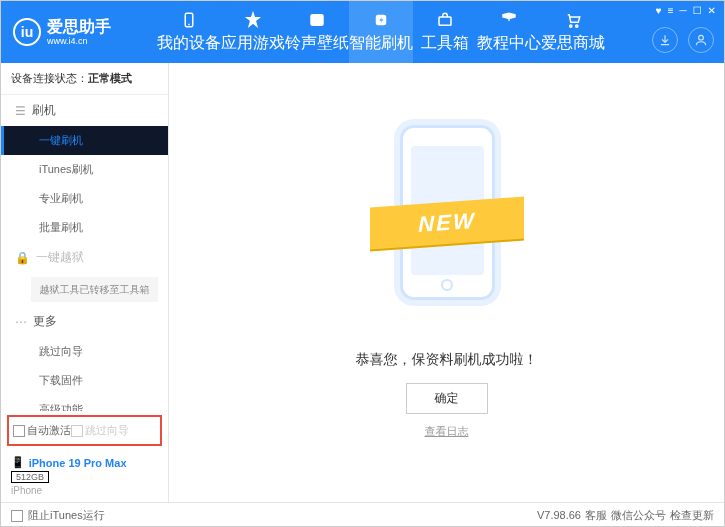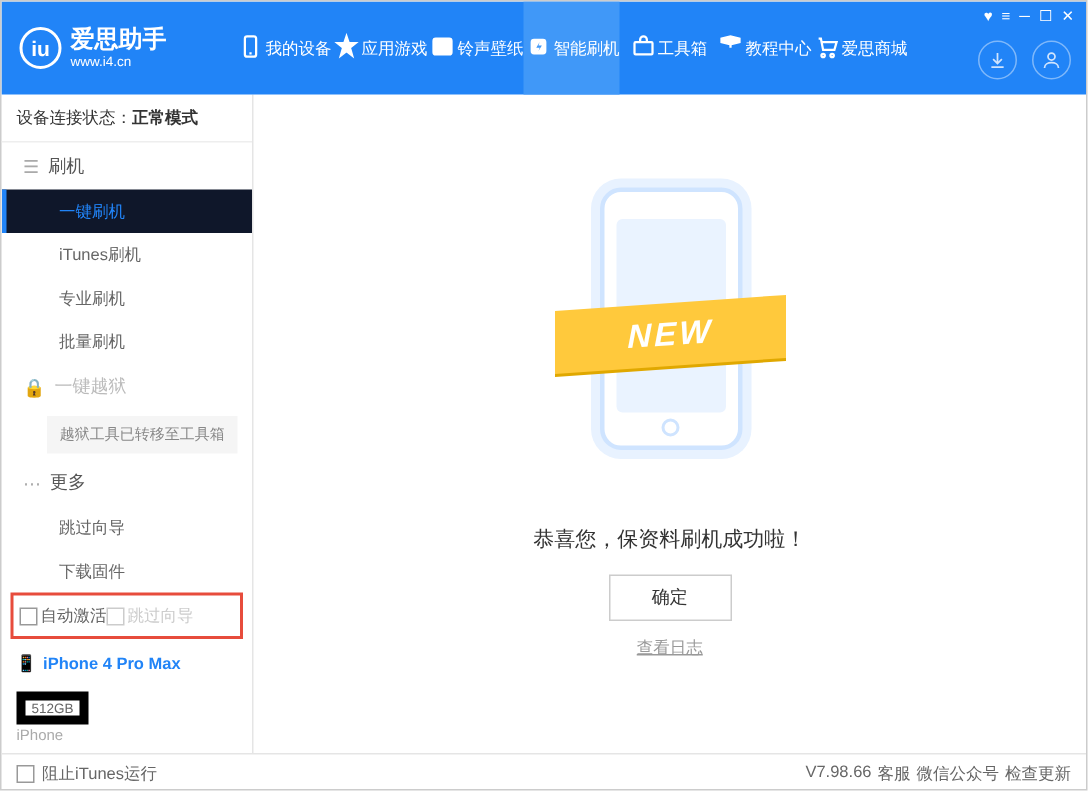--- a/index.html
+++ b/index.html
@@ -3,41 +3,41 @@
 <meta charset="utf-8">
 <style>
 * { margin: 0; padding: 0; box-sizing: border-box; }
 body { font-family: "Microsoft YaHei", Arial, sans-serif; font-size: 12px; background: #fff; width: 725px; height: 527px; overflow: hidden; border: 1px solid #ccc; }
 .header { background: #2184f7; height: 62px; display: flex; align-items: center; color: #fff; position: relative; }
 .logo-area { display: flex; align-items: center; padding: 0 12px; width: 156px; }
 .logo-circle { width: 28px; height: 28px; border: 2px solid #fff; border-radius: 50%; display: flex; align-items: center; justify-content: center; font-weight: bold; font-size: 14px; margin-right: 6px; }
 .logo-text { font-size: 16px; font-weight: bold; line-height: 1.1; }
 .logo-sub { font-size: 9px; display: block; font-weight: normal; }
 .nav { display: flex; height: 100%; }
-.nav-item { width: 64px; display: flex; align-items: center; justify-content: center; cursor: pointer; font-size: 11px; }
+.nav-item { width: 64px; display: flex; flex-direction: column; align-items: center; justify-content: center; cursor: pointer; font-size: 16px; }
 .nav-item.active { background: #4098f8; }
 .nav-icon { width: 20px; height: 20px; margin-bottom: 3px; display: flex; align-items: center; justify-content: center; }
 .header-right { position: absolute; right: 8px; top: 4px; display: flex; gap: 6px; font-size: 10px; align-items: center; }
 .header-btns { position: absolute; right: 10px; bottom: 10px; display: flex; gap: 10px; }
 .circle-btn { width: 26px; height: 26px; border: 1.5px solid #7fb8fa; border-radius: 50%; display: flex; align-items: center; justify-content: center; cursor: pointer; color: #d0e4fd; }
 .body-area { display: flex; height: 439px; }
 .sidebar { width: 168px; border-right: 1px solid #e5e5e5; display: flex; flex-direction: column; }
 .status-bar { padding: 8px 10px; font-size: 11px; color: #333; border-bottom: 1px solid #eee; }
 .status-val { font-weight: bold; }
 .menu { flex: 1; overflow: auto; }
 .menu-group { padding: 7px 14px; color: #555; display: flex; align-items: center; gap: 6px; cursor: pointer; font-size: 12px; }
 .menu-item { padding: 7px 0 7px 38px; color: #666; cursor: pointer; font-size: 11px; }
 .menu-item.active { background: #0f172a; color: #2184f7; border-left: 3px solid #2184f7; padding-left: 35px; }
 .menu-note { background: #f5f5f5; margin: 4px 10px 4px 30px; padding: 6px; font-size: 10px; color: #888; text-align: center; line-height: 1.3; }
 .checkbox-row { border: 2px solid #e74c3c; margin: 4px 6px; padding: 6px 4px; display: flex; gap: 0; align-items: center; font-size: 11px; color: #666; }
 .chk { width: 12px; height: 12px; border: 1px solid #999; display: inline-block; vertical-align: middle; margin-right: 2px; }
 .chk.dis { border-color: #ccc; }
 .device-info { padding: 6px 10px; font-size: 11px; }
 .device-name { color: #2184f7; font-weight: bold; }
-.storage-badge { border: 6px solid #000000; padding: 0 4px; font-size: 9px; color: #666; margin-top: 12px; display: inline-block; }
+.storage-badge { border: 1px solid #000000; padding: 0 4px; font-size: 9px; color: #666; margin-top: 2px; display: inline-block; }
 .device-type { color: #aaa; font-size: 10px; margin-top: 2px; }
 .main { flex: 1; display: flex; flex-direction: column; align-items: center; justify-content: center; position: relative; }
 .phone-ill { width: 130px; height: 210px; position: relative; margin-top: -20px; }
 .phone-body { width: 95px; height: 175px; background: #fff; border: 3px solid #cfe4ff; border-radius: 14px; position: absolute; left: 18px; top: 18px; box-shadow: 0 0 0 6px #e8f2ff; }
 .phone-screen { position: absolute; inset: 18px 8px 22px 8px; background: #eaf3ff; border-radius: 4px; }
 .phone-btn { position: absolute; bottom: 6px; left: 50%; transform: translateX(-50%); width: 12px; height: 12px; border: 2px solid #cfe4ff; border-radius: 50%; }
 .ribbon { position: absolute; top: 95px; left: -12px; right: -12px; height: 42px; background: #ffc93c; transform: skewY(-4deg); display: flex; align-items: center; justify-content: center; color: #fff; font-weight: 900; font-size: 22px; font-style: italic; letter-spacing: 2px; box-shadow: 0 2px 0 #e0a800; }
 .success-text { margin-top: 34px; font-size: 14px; color: #333; }
 .ok-btn { margin-top: 14px; padding: 6px 28px; border: 1px solid #ccc; background: #fff; cursor: pointer; font-size: 12px; color: #333; }
 .log-link { margin-top: 10px; font-size: 11px; color: #999; text-decoration: underline; cursor: pointer; }
@@ -175,21 +175,21 @@
     </div>
 
     <div class="checkbox-row">
       <label><span class="chk"></span><span>自动激活</span></label>
       <label style="color:#ccc;"><span class="chk dis"></span><span>跳过向导</span></label>
     </div>
 
     <div class="device-info">
       <div style="display:flex;align-items:center;gap:4px;">
         <span style="color:#2184f7;">📱</span>
-        <span class="device-name">iPhone 4 Pro Max</span>
+        <span class="device-name">iPhone 19 Pro Max</span>
       </div>
       <span class="storage-badge">512GB</span>
       <div class="device-type">iPhone</div>
     </div>
   </div>
 
   <div class="main">
     <div class="phone-ill">
       <div class="phone-body">
         <div class="phone-screen"></div>

